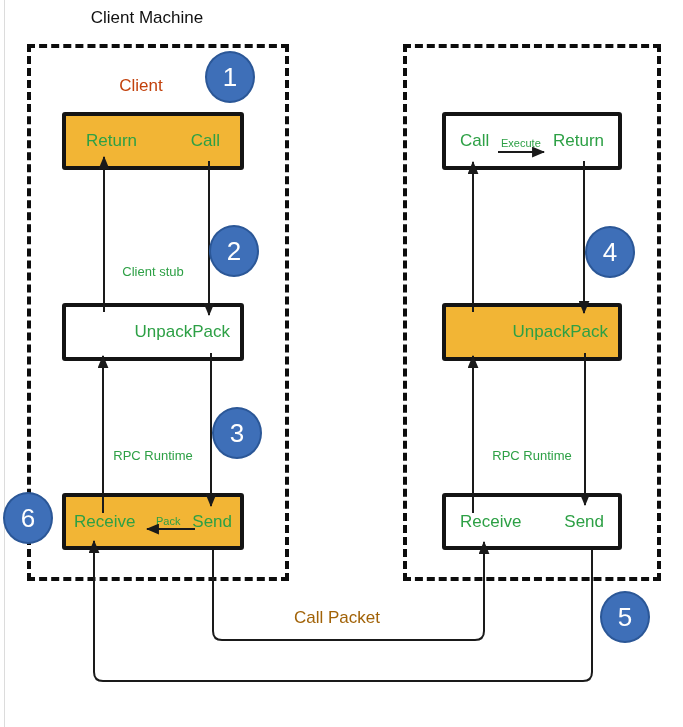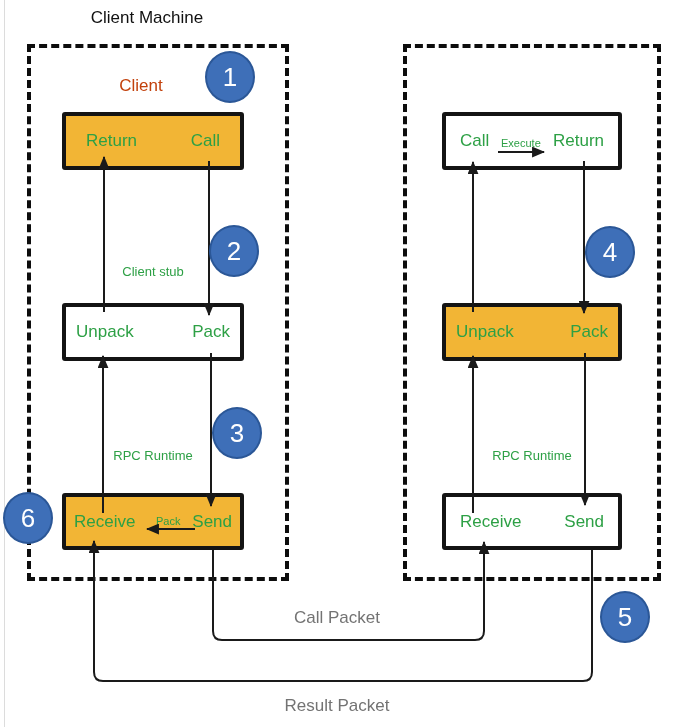--- a/index.html
+++ b/index.html
@@ -20,32 +20,32 @@
   .layer-label{position:absolute;font-size:17px;text-align:center;color:#c2410c;z-index:1;}
   .green-label{position:absolute;font-size:13px;text-align:center;color:var(--green);z-index:1;}
   .node{
     position:absolute;box-sizing:border-box;height:58px;
     border:4px solid #141414;border-radius:3px;background:#ffffff;
     display:flex;align-items:center;justify-content:space-between;
     font-size:17px;color:var(--green);z-index:1;
   }
   .node.orange{background:var(--orange);}
   .pad20{padding:0 20px;}
-  .pad10{padding:12px 10px;}
+  .pad10{padding:12px 10px;justify-content:flex-end;}
   .pad8{padding:0 8px;}
   .pad14{padding:0 14px;}
   .small-label{position:absolute;font-size:11px;color:var(--green);line-height:11px;}
   .overlay{position:absolute;left:0;top:0;z-index:5;pointer-events:none;}
   .badge{
     position:absolute;width:46px;height:48px;border-radius:50%;
     background:var(--badge);border:2px solid var(--badge-border);box-sizing:content-box;
     display:flex;align-items:center;justify-content:center;
     color:#fff;font-size:26px;z-index:6;
   }
-  .packet-label{position:absolute;font-size:17px;text-align:center;color:#737373;z-index:4;}
+  .packet-label{position:absolute;font-size:17px;text-align:center;color:#a16207;z-index:4;}
 </style>
 </head>
 <body>
 
 <div class="canvas">
   <div class="page-edge"></div>
 
   <div class="machine-title" style="left:27px;width:240px;">Client Machine</div>
 
   <div class="machine-box" style="left:27px;top:44px;width:262px;height:537px;"></div>
@@ -82,21 +82,20 @@
     <span>Pack</span>
   </div>
 
   <div class="green-label" style="left:442px;top:448px;width:180px;">RPC Runtime</div>
   <div class="node pad14" style="left:442px;top:493px;width:180px;height:57px;">
     <span>Receive</span>
     <span>Send</span>
   </div>
 
   <div class="packet-label" style="left:237px;top:608px;width:200px;">Call Packet</div>
-  <div class="packet-label" style="left:237px;top:696px;width:200px;">Result Packet</div>
 
   <svg class="overlay" width="683" height="727" viewBox="0 0 683 727">
     <defs>
       <marker id="ah" viewBox="0 0 12 10" refX="11" refY="5" markerWidth="13" markerHeight="11" markerUnits="userSpaceOnUse" orient="auto">
         <path d="M0,0 L12,5 L0,10 Z" fill="#1A1A1A"></path>
       </marker>
     </defs>
     <g stroke="#1A1A1A" stroke-width="2" fill="none">
 
       <path d="M104,312 V157" marker-end="url(#ah)"></path>

